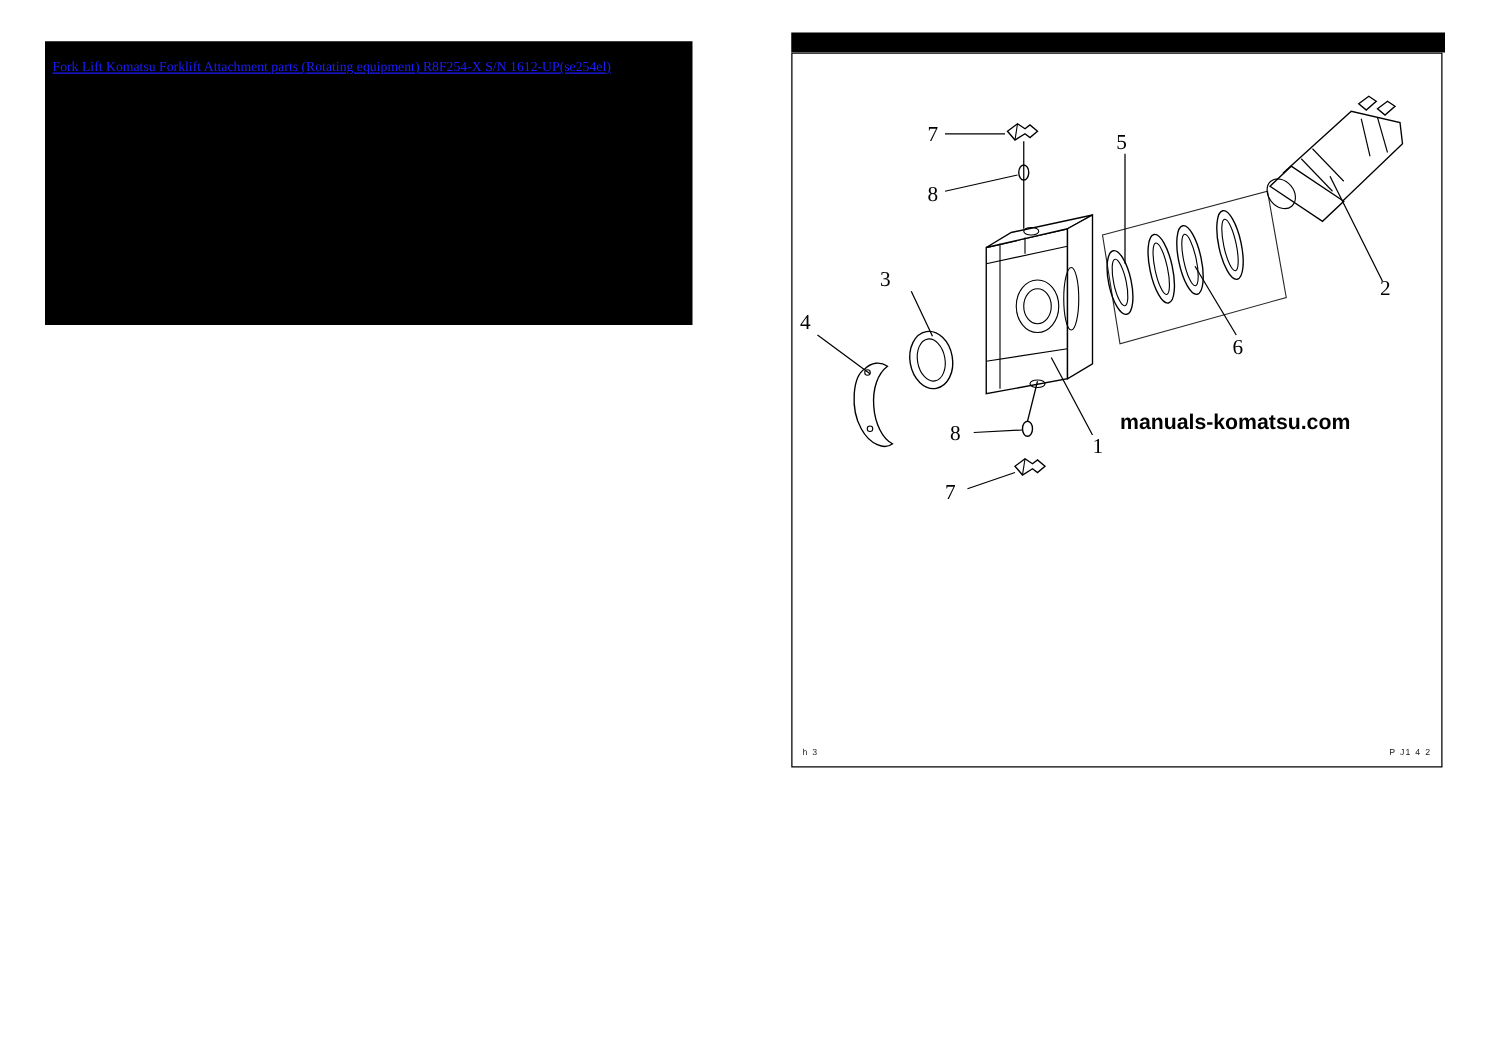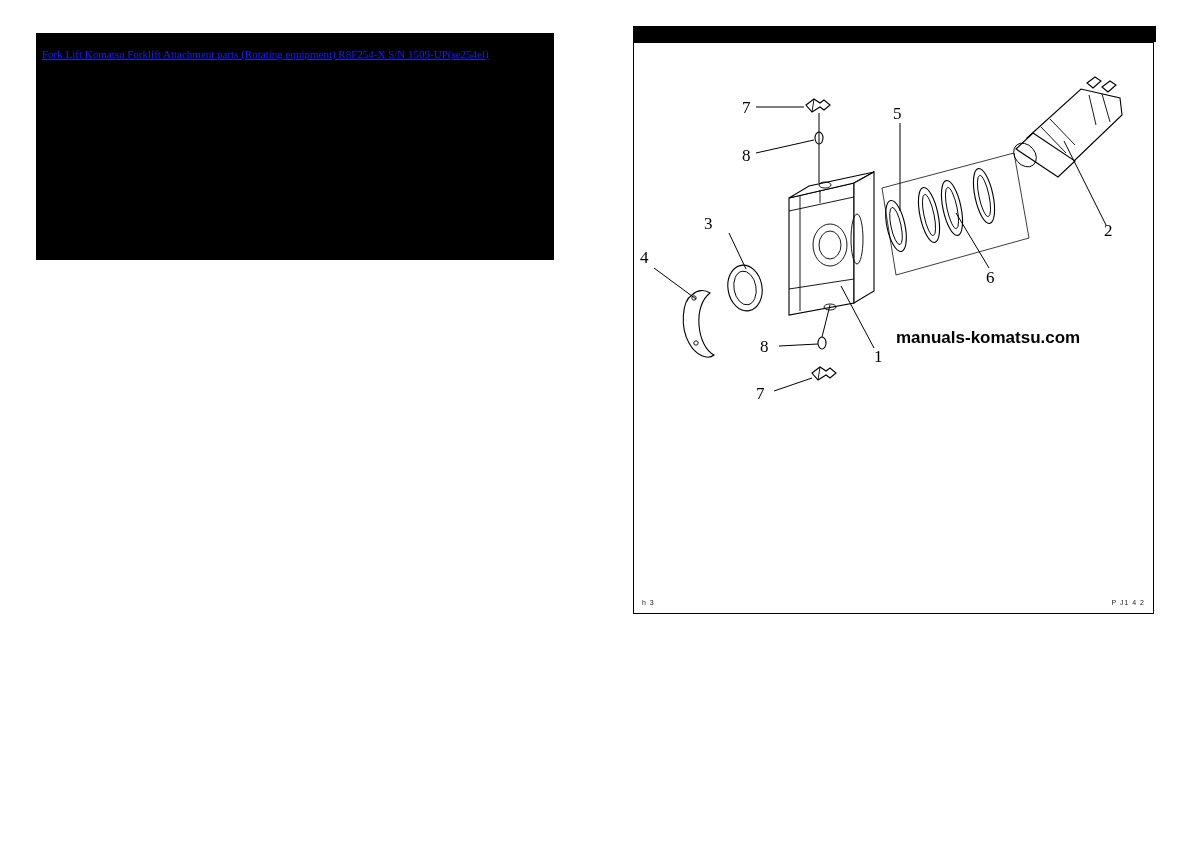--- a/index.html
+++ b/index.html
@@ -111,21 +111,21 @@
     stroke: #000000;
     stroke-width: 1.1;
   }
 </style>
 </head>
 <body>
 
 <div id="page">
 
   <div id="left-panel">
-    <a id="breadcrumb" href="#">Fork Lift Komatsu Forklift Attachment parts (Rotating equipment) R8F254-X S/N 1509-UP(se254el)</a>
+    <a id="breadcrumb" href="#">Fork Lift Komatsu Forklift Attachment parts (Rotating equipment) R8F254-X S/N 1612-UP(se254el)</a>
   </div>
 
   <div id="diagram-panel">
     <div id="diagram-topbar"></div>
     <div id="diagram-frame">
 
       <svg id="diagram-svg" width="519" height="570" viewBox="0 0 519 570" xmlns="http://www.w3.org/2000/svg">
 
         <g>
 

